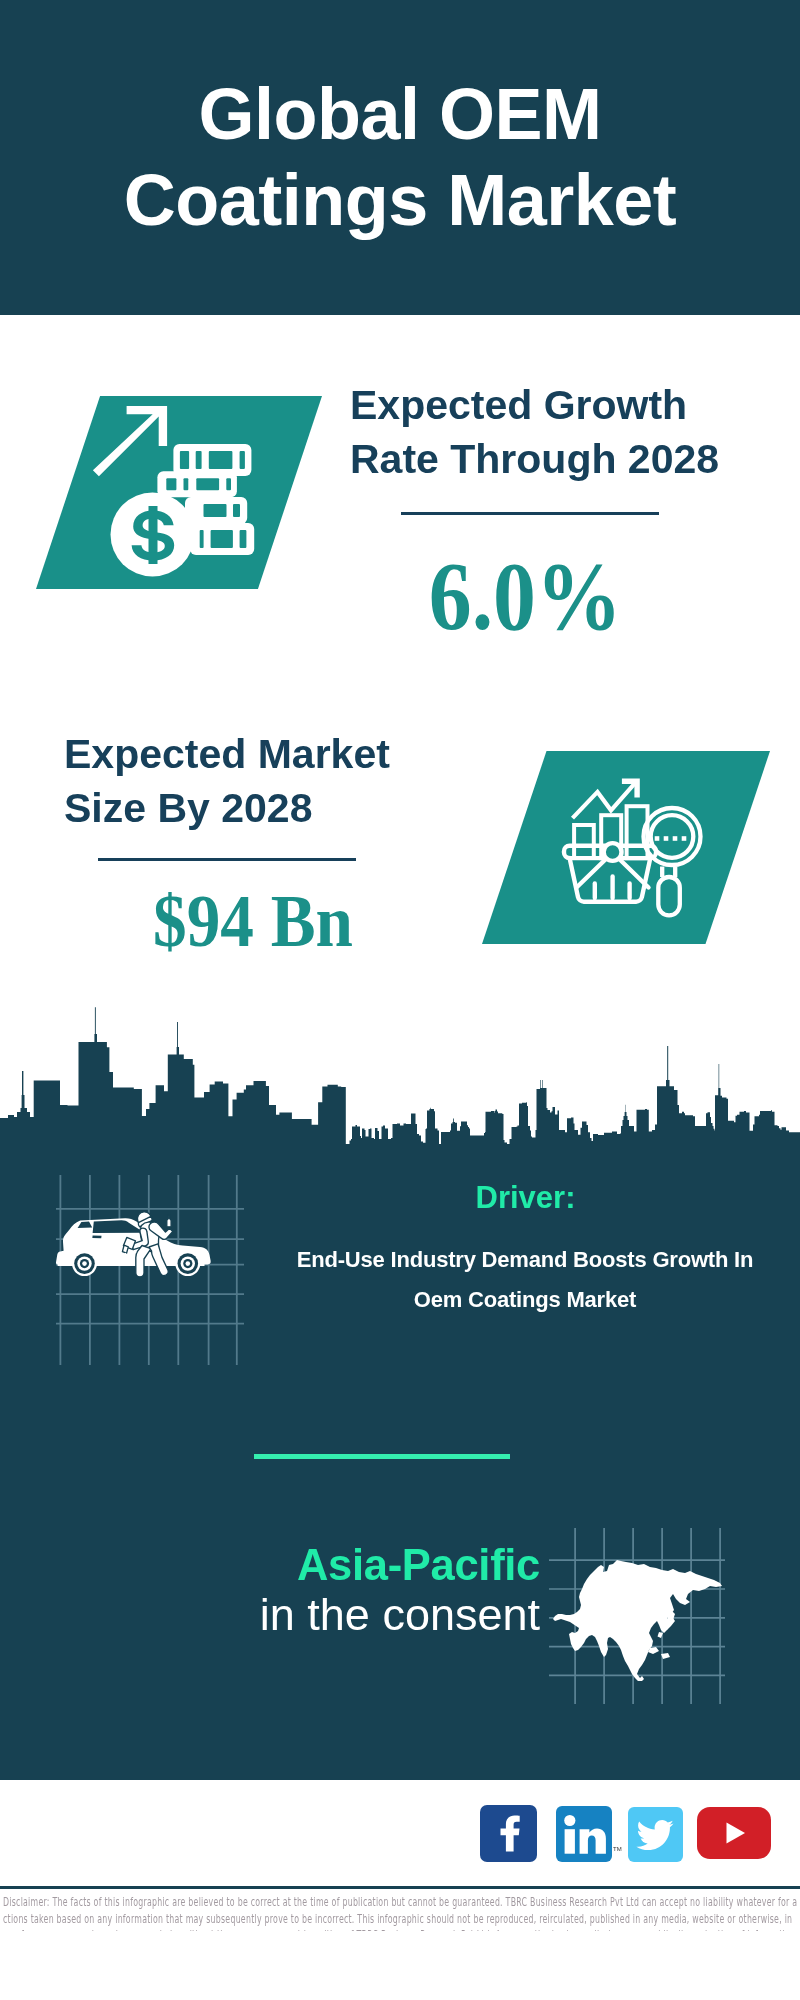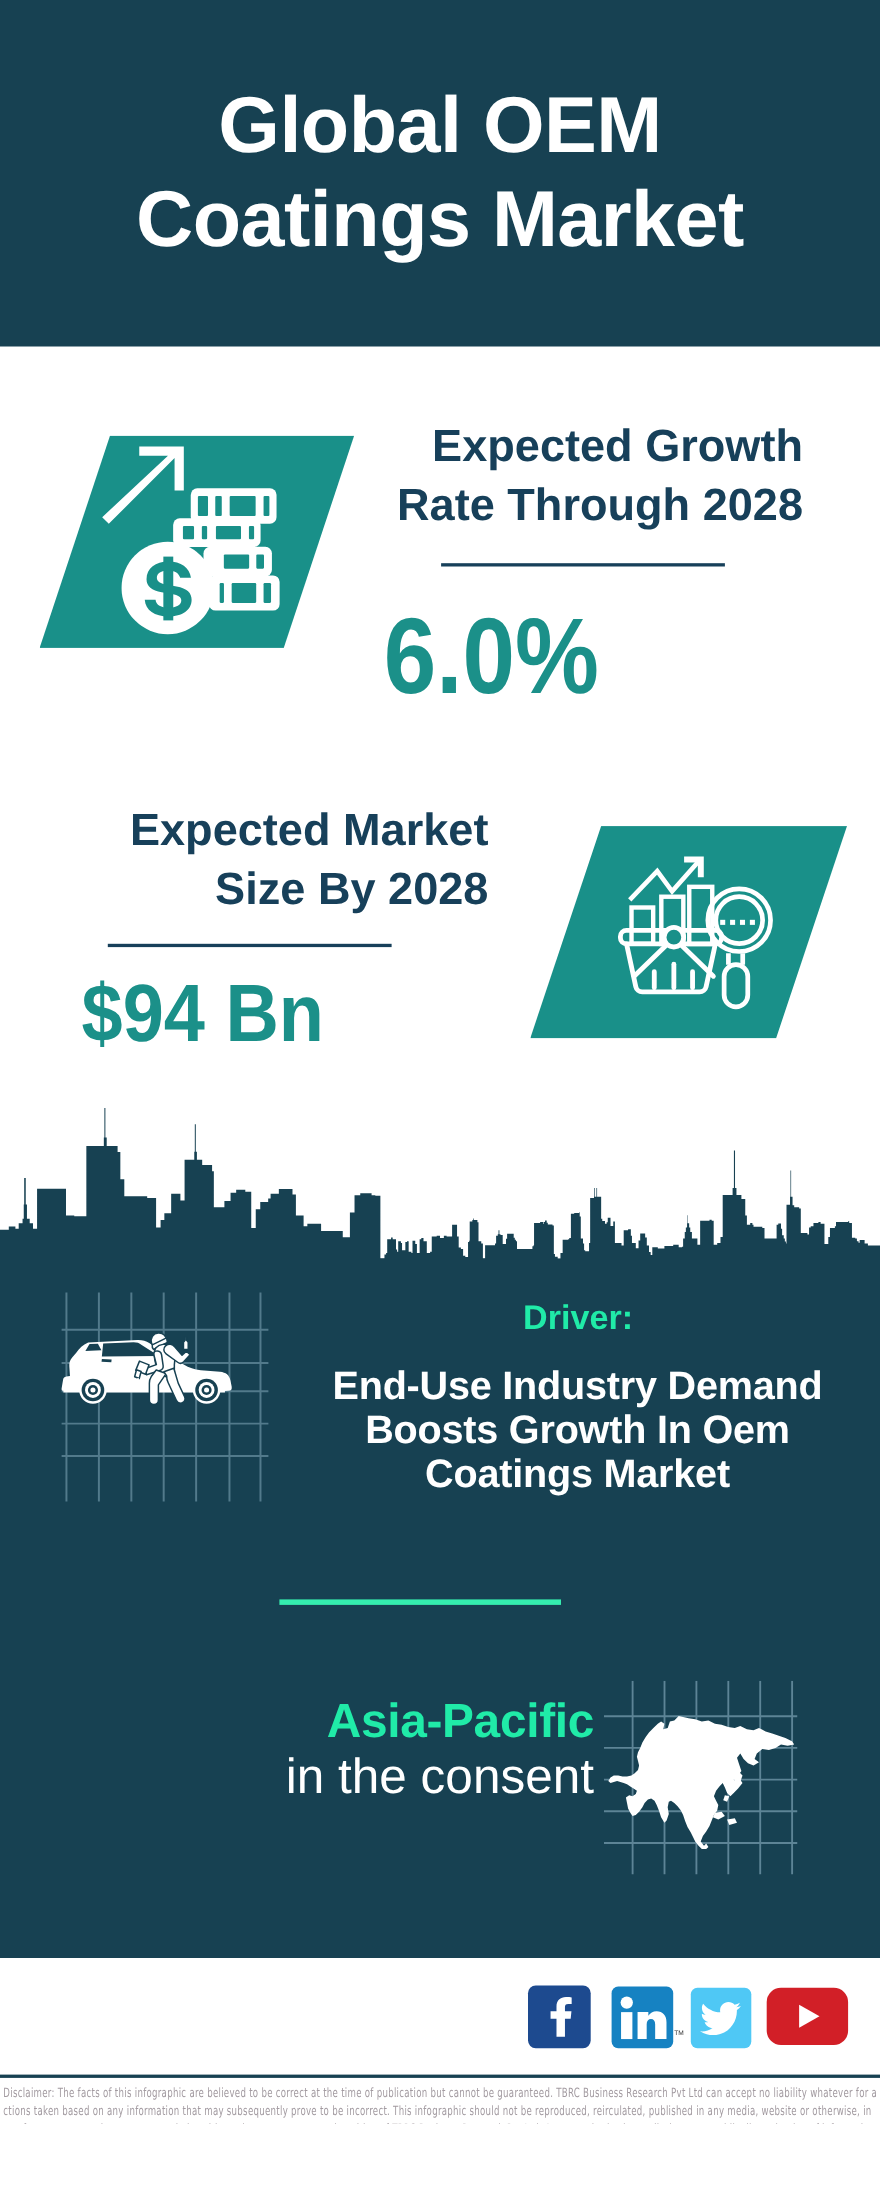--- a/index.html
+++ b/index.html
@@ -9,36 +9,36 @@
   #page{position:relative;width:800px;height:1931px;overflow:hidden;background:#fff;}
 
   
   .header{position:absolute;left:0;top:0;width:800px;height:315px;background:#174152;}
   .header-title{position:absolute;left:0;top:71px;width:800px;text-align:center;color:#ffffff;
     font-size:72px;font-weight:bold;line-height:86px;letter-spacing:-0.5px;}
 
   
   .para{position:absolute;background:#199089;}
   .stat-title{position:absolute;color:#17405a;font-size:41px;font-weight:bold;
-    line-height:54px;text-align:right;letter-spacing:0px;}
+    line-height:54px;text-align:left;letter-spacing:0px;}
   .rule{position:absolute;height:3px;background:#17405a;}
-  .stat-value{position:absolute;color:#1b9089;font-family:Liberation Sans, sans-serif;
-    font-weight:bold;text-align:left;letter-spacing:0px;}
+  .stat-value{position:absolute;color:#1b9089;font-family:Liberation Serif, serif;
+    font-weight:bold;text-align:center;letter-spacing:0px;}
   .stat-value span{display:inline-block;transform-origin:center center;}
   .sv-big{font-size:98px;line-height:98px;}
   .sv-big span{transform:scaleX(0.875);}
   .sv-small{font-size:74px;line-height:74px;}
   .sv-small span{transform:scaleX(0.908);}
 
   
   .dark{position:absolute;left:0;top:1144px;width:800px;height:636px;background:#174152;}
   .skyline{position:absolute;left:0;top:1000px;width:800px;height:150px;display:block;}
 
   .driver-label{position:absolute;color:#20eba8;font-size:31px;font-weight:bold;text-align:center;}
-  .driver-text{position:absolute;color:#ffffff;font-size:36px;font-weight:bold;
+  .driver-text{position:absolute;color:#ffffff;font-size:22px;font-weight:bold;
     line-height:40px;text-align:center;letter-spacing:-0.2px;}
   .divider{position:absolute;height:5px;background:#35eeaf;}
   .region-text{position:absolute;text-align:right;}
   .region-name{display:block;color:#20eba8;font-size:43.5px;font-weight:bold;line-height:50px;letter-spacing:-0.3px;}
   .region-rest{display:block;color:#ffffff;font-size:45px;line-height:50px;font-weight:400;}
 
   
   .src{position:absolute;color:#31896e;font-size:16.2px;line-height:22px;}
   .sep{position:absolute;left:0;top:1886px;width:800px;height:3px;background:#174152;}
   .disc{position:absolute;left:3px;top:1894px;width:1060px;color:#a29aa0;font-size:11.6px;

